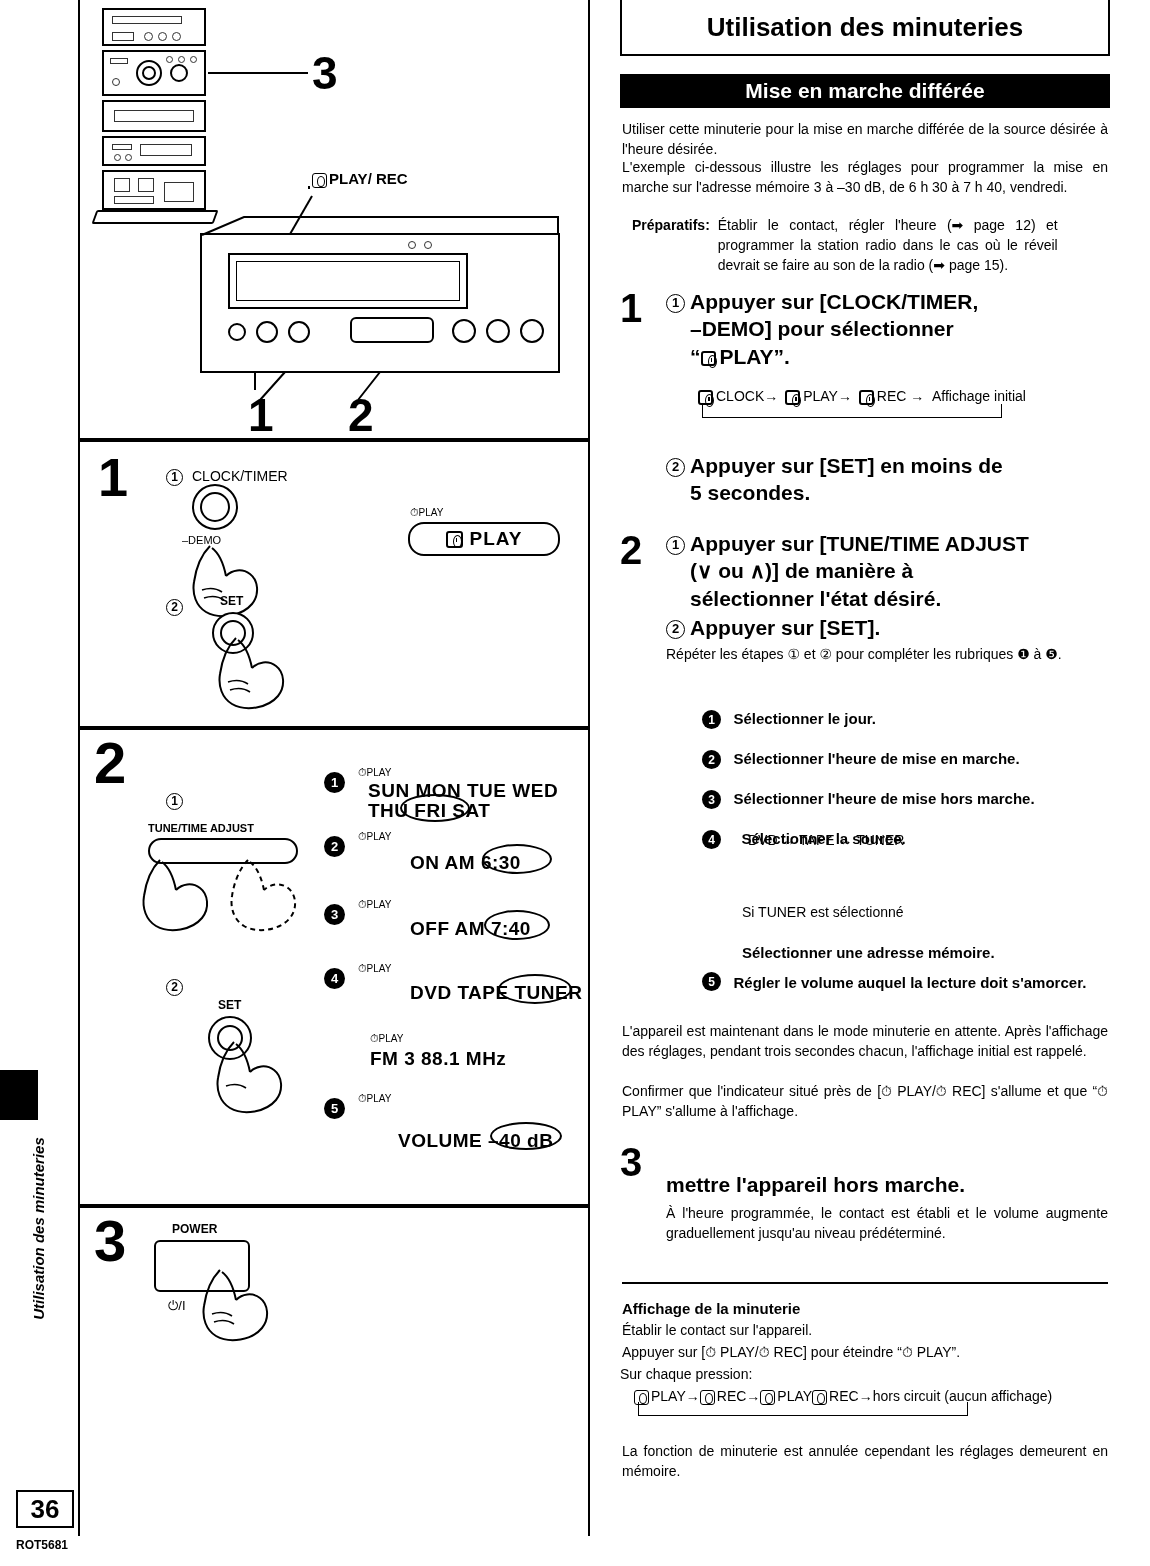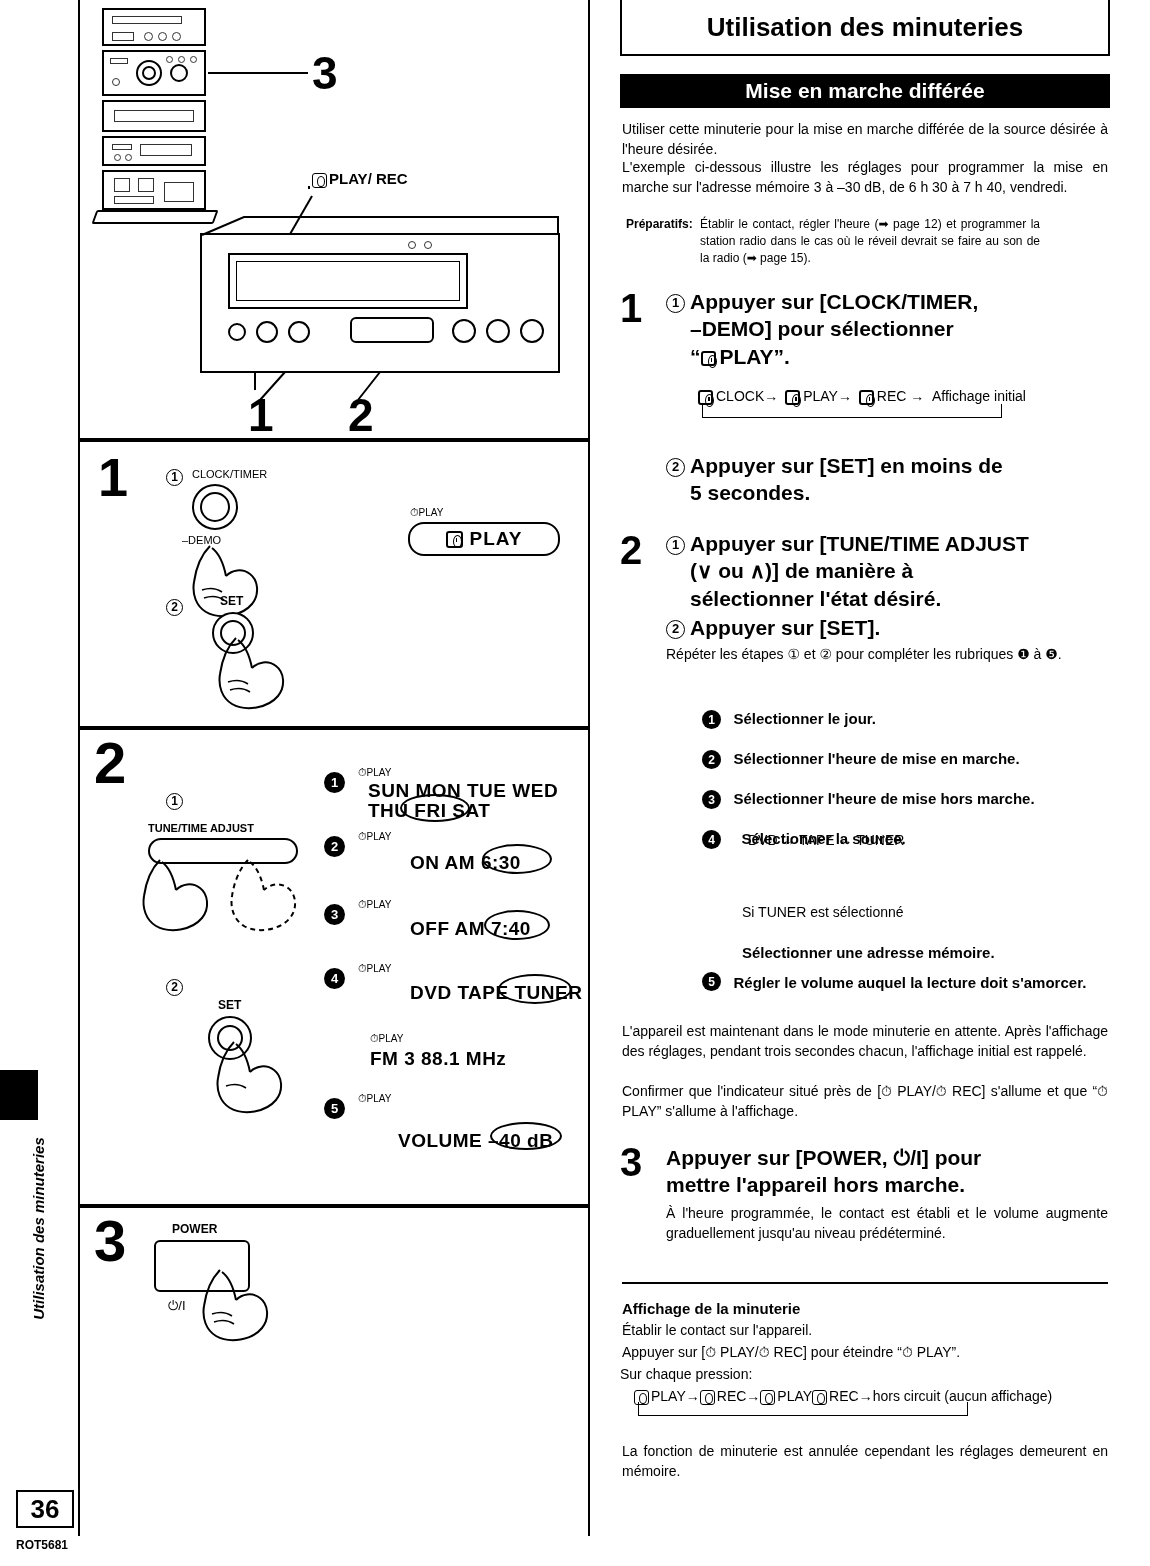--- a/index.html
+++ b/index.html
@@ -232,21 +232,21 @@
       <div class="stepnum" style="left:168px;top:392px;">1</div>
       <div class="stepnum" style="left:268px;top:392px;">2</div>
     </div>
 
     <div class="panel panel-b">
       <div class="stepnum" style="left:18px;top:12px;font-size:54px;">1</div>
 
       <div style="position:absolute;left:86px;top:26px;">
         <span class="circ-num">1</span>
       </div>
-      <div class="lbl" style="left:112px;top:26px;font-size:11px;">CLOCK/TIMER</div>
+      <div class="lbl" style="left:112px;top:26px;font-size:14px;">CLOCK/TIMER</div>
       <div class="circ-btn" style="left:112px;top:42px;width:46px;height:46px;"></div>
       <div class="circ-btn" style="left:120px;top:50px;width:30px;height:30px;"></div>
       <div class="lbl" style="left:102px;top:92px;font-size:11px;">–DEMO</div>
       <svg style="position:absolute;left:100px;top:98px;width:110px;height:90px;">
         <path d="M30,6 C22,14 16,28 14,42 C12,54 16,66 26,72 C40,80 62,76 72,64 C80,54 78,40 70,34 C62,28 52,30 46,36" stroke="#000" stroke-width="2" fill="none"></path>
         <path d="M46,36 C44,26 40,14 32,8" stroke="#000" stroke-width="2" fill="none"></path>
         <path d="M22,50 C28,48 36,48 42,52" stroke="#000" stroke-width="1.6" fill="none"></path>
         <path d="M24,58 C30,56 38,56 44,60" stroke="#000" stroke-width="1.6" fill="none"></path>
       </svg>
 
@@ -363,21 +363,21 @@
   </div>
 
   <div class="right-col">
 
     <div class="title-box">Utilisation des minuteries</div>
     <div class="black-bar">Mise en marche différée</div>
 
     <div class="para" style="left:2px;top:120px;width:486px;">Utiliser cette minuterie pour la mise en marche différée de la source désirée à l'heure désirée.</div>
     <div class="para" style="left:2px;top:158px;width:486px;">L'exemple ci-dessous illustre les réglages pour programmer la mise en marche sur l'adresse mémoire 3 à –30 dB, de 6 h 30 à 7 h 40, vendredi.</div>
 
-    <div style="position:absolute;left:6px;top:216px;width:486px;font-size:12px;line-height:1.42;">
+    <div style="position:absolute;left:12px;top:216px;width:486px;font-size:14px;line-height:1.42;">
       <span style="font-weight:bold;">Préparatifs:</span>
       <span style="display:inline-block;width:340px;vertical-align:top;margin-left:4px;text-align:justify;">Établir le contact, régler l'heure (➡ page 12) et programmer la station radio dans le cas où le réveil devrait se faire au son de la radio (➡ page 15).</span>
     </div>
 
     <div class="bigstep" style="left:0px;top:288px;">1</div>
     <div class="hstep" style="left:46px;top:288px;width:450px;">
       <span class="circ-num" style="width:19px;height:19px;line-height:16px;font-size:13px;">1</span>
       <span>Appuyer sur [CLOCK/TIMER,</span><br>
       <span style="margin-left:24px;display:inline-block;">–DEMO] pour sélectionner</span><br>
       <span style="margin-left:24px;display:inline-block;">
@@ -435,21 +435,21 @@
     <div style="position:absolute;left:82px;top:972px;width:420px;">
       <span class="bullet-inline" style="vertical-align:top;">5</span>
       <span class="subb" style="position:static;margin-left:8px;display:inline-block;width:370px;vertical-align:top;">Régler le volume auquel la lecture doit s'amorcer.</span>
     </div>
 
     <div class="para" style="left:2px;top:1022px;width:486px;">L'appareil est maintenant dans le mode minuterie en attente. Après l'affichage des réglages, pendant trois secondes chacun, l'affichage initial est rappelé.</div>
     <div class="para" style="left:2px;top:1082px;width:486px;">Confirmer que l'indicateur situé près de [⏱ PLAY/⏱ REC] s'allume et que “⏱ PLAY” s'allume à l'affichage.</div>
 
     <div class="bigstep" style="left:0px;top:1142px;">3</div>
     <div class="hstep" style="left:46px;top:1144px;width:460px;">
-      <span>Appuyer sur [POWER, ⏻/I] pour</span><br>
+      <br>
       <span>mettre l'appareil hors marche.</span>
     </div>
     <div class="para" style="left:46px;top:1204px;width:442px;">À l'heure programmée, le contact est établi et le volume augmente graduellement jusqu'au niveau prédéterminé.</div>
 
     <div class="rule" style="left:2px;top:1282px;width:486px;"></div>
 
     <div class="subb" style="left:2px;top:1298px;">Affichage de la minuterie</div>
     <div class="sub" style="left:2px;top:1320px;">Établir le contact sur l'appareil.</div>
     <div class="sub" style="left:2px;top:1342px;">Appuyer sur [⏱ PLAY/⏱ REC] pour éteindre “⏱ PLAY”.</div>
     <div class="sub" style="left:0;top:1364px;text-align:right;">Sur chaque pression:</div>

